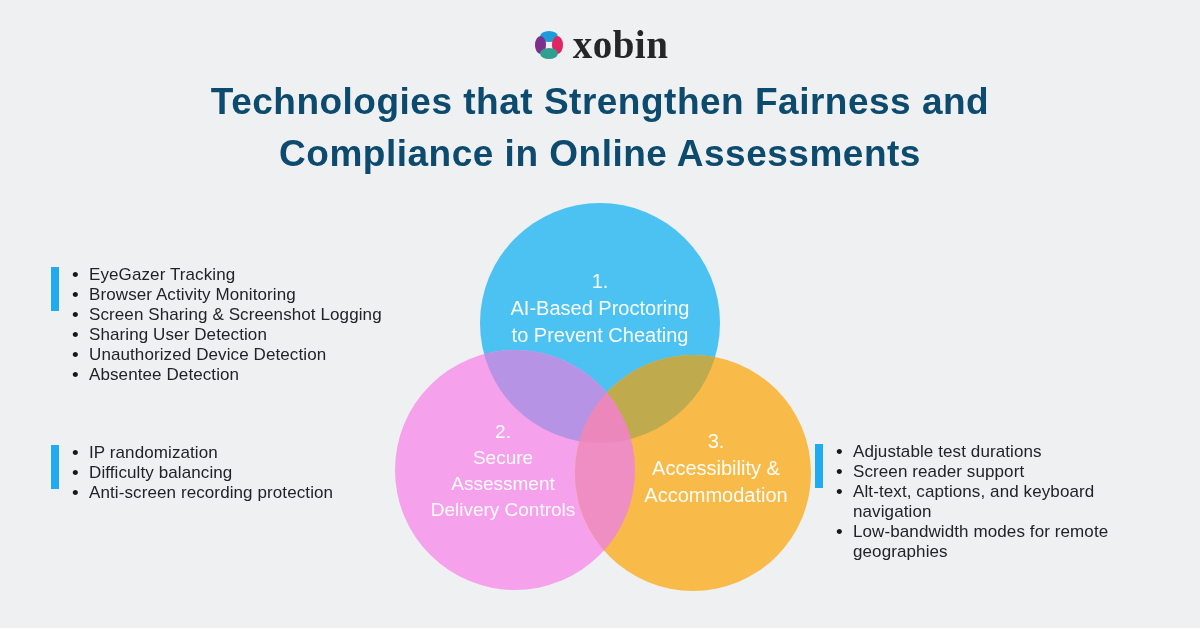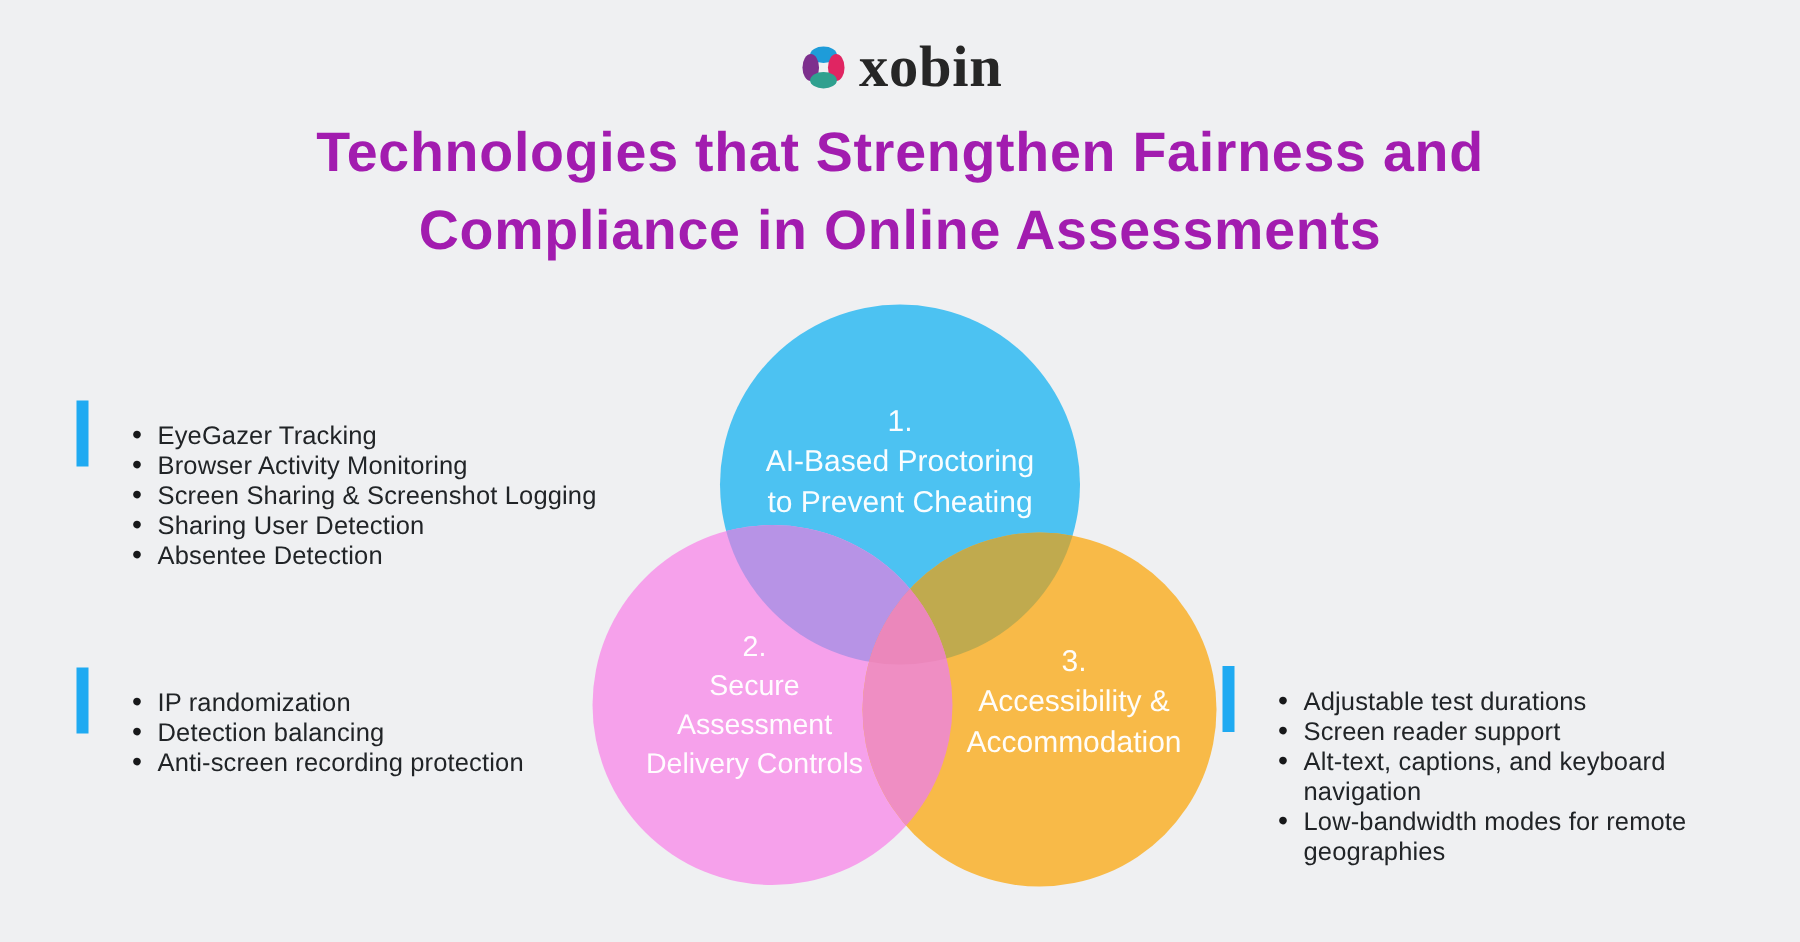--- a/index.html
+++ b/index.html
@@ -38,21 +38,21 @@
   
   .title {
     position: absolute;
     top: 76px;
     left: 0;
     width: 100%;
     text-align: center;
     font-size: 37px;
     line-height: 52px;
     font-weight: 700;
-    color: #a21caf;
+    color: #0c4a6e;
     letter-spacing: 0.5px;
   }
 
   
   .venn { position: absolute; left: 0; top: 0; width: 1200px; height: 628px; }
 
   .circle-label {
     position: absolute;
     text-align: center;
     color: rgba(255,255,255,0.97);
@@ -67,21 +67,21 @@
   .accent-bar {
     position: absolute;
     left: 0;
     top: 2px;
     width: 8px;
     height: 44px;
     background: #1FAAF2;
   }
   .feature-list ul {
     list-style: none;
-    margin: 16px;
+    margin: 0;
     padding: 0 0 0 38px;
   }
   .feature-list li {
     position: relative;
     font-size: 17px;
     line-height: 20px;
     color: #212427;
     letter-spacing: 0.1px;
   }
   .feature-list li::before {
@@ -153,29 +153,30 @@
     <div>Accommodation</div>
   </div>
 
   <section class="feature-list list-1">
     <span class="accent-bar"></span>
     <ul>
       <li>EyeGazer Tracking</li>
       <li>Browser Activity Monitoring</li>
       <li>Screen Sharing &amp; Screenshot Logging</li>
       <li>Sharing User Detection</li>
+      <li>Unauthorized Device Detection</li>
       <li>Absentee Detection</li>
     </ul>
   </section>
 
   <section class="feature-list list-2">
     <span class="accent-bar"></span>
     <ul>
       <li>IP randomization</li>
-      <li>Detection balancing</li>
+      <li>Difficulty balancing</li>
       <li>Anti-screen recording protection</li>
     </ul>
   </section>
 
   <section class="feature-list list-3">
     <span class="accent-bar"></span>
     <ul>
       <li>Adjustable test durations</li>
       <li>Screen reader support</li>
       <li>Alt-text, captions, and keyboard navigation</li>

